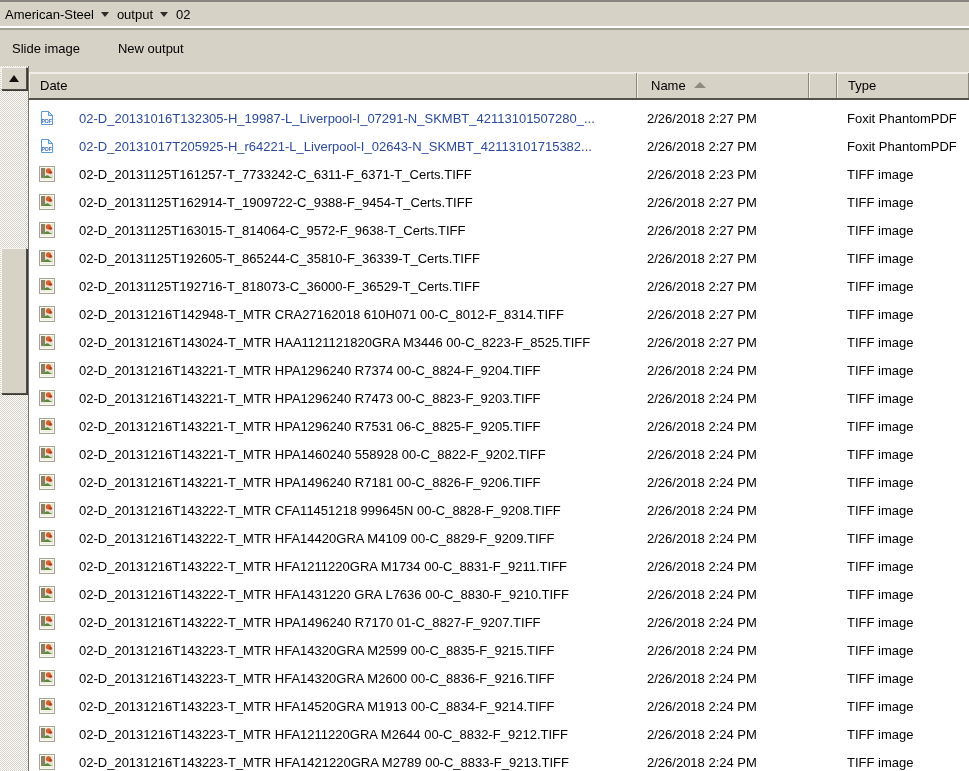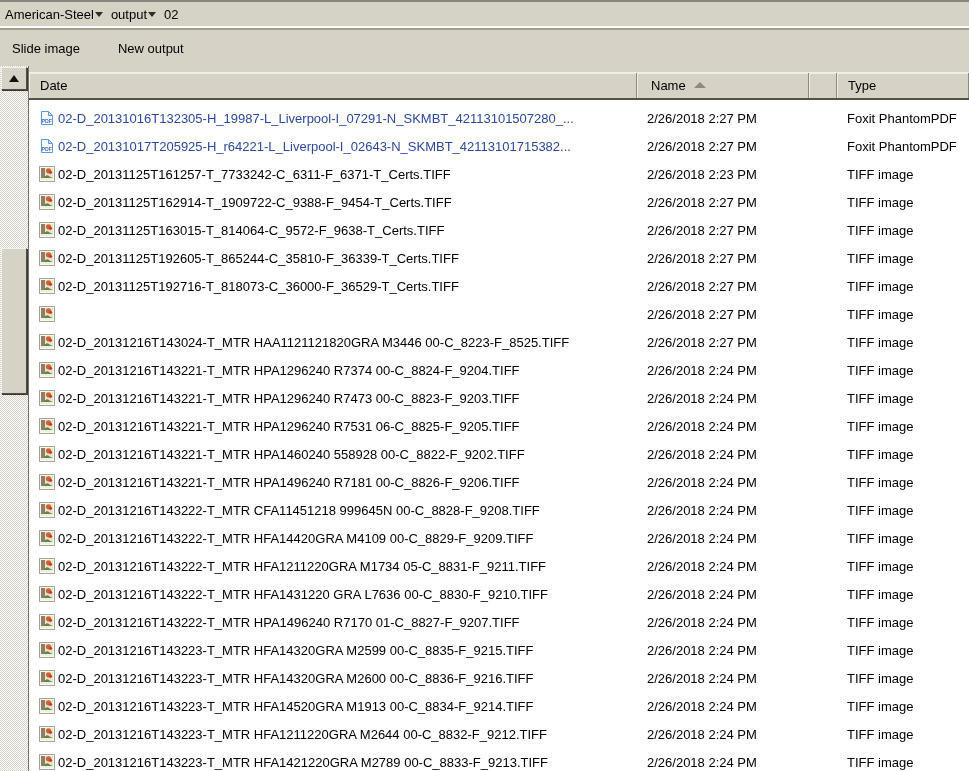--- a/index.html
+++ b/index.html
@@ -9,21 +9,21 @@
     font-size:13px;
     color:var(--text,#000);
     background:var(--chrome-bg,#d6d2c6);
   }
   .window { width:969px; height:771px; display:flex; flex-direction:column; overflow:hidden;
             border-top:2px solid #87857e; }
 
   
   .breadcrumb-bar { height:24px; display:flex; align-items:center; padding-left:5px;
                     background:var(--chrome-bg,#d6d2c6); }
-  .crumb { display:flex; align-items:center; gap:1px; margin-right:8px; cursor:default; }
+  .crumb { display:flex; align-items:center; gap:7px; margin-right:8px; cursor:default; }
   .crumb-label { white-space:nowrap; }
   .caret-down { width:0; height:0; border-left:4px solid transparent;
                 border-right:4px solid transparent; border-top:5px solid #2e2c28; }
   .bar-divider { height:4px; background:linear-gradient(#ffffff 0 50%, #a29e91 50% 100%); }
 
   
   .toolbar { height:36px; display:flex; align-items:center; padding-left:5px; gap:24px;
              background:var(--chrome-bg,#d6d2c6); }
   .tool-btn { padding:4px 6px; border:1px solid transparent; cursor:default; white-space:nowrap; }
 
@@ -61,21 +61,21 @@
   .hdr-cell.name-hdr { padding-left:14px; position:relative; }
   .hdr-cell.name-hdr::after { content:""; position:absolute; right:27px; top:0; bottom:0;
       width:1px; background:var(--divider,#8d897c); box-shadow:1px 0 0 #f0eee6; }
   .sort-asc-glyph { width:0; height:0; border-left:6px solid transparent;
       border-right:6px solid transparent; border-bottom:6px solid #8f8b7c; margin-top:-2px; }
 
   .list { flex:1; background:var(--list-bg,#fff); overflow:hidden; padding-top:4px; }
   .file-row { height:28px; display:grid; grid-template-columns:608px 200px 1fr;
       align-items:center; cursor:default; }
   .cell { overflow:hidden; white-space:nowrap; }
-  .name-cell { display:flex; align-items:center; gap:3px; padding-left:10px; }
+  .name-cell { display:flex; align-items:center; gap:24px; padding-left:10px; }
   .date-cell, .type-cell { padding-left:10px; }
   .fname { overflow:hidden; white-space:nowrap; }
   .file-row[data-kind="pdf"] .fname { color:var(--compressed-file-text,#2b4a9e); }
   .ficon { width:16px; height:16px; flex:0 0 16px; display:inline-flex; }
   .ficon svg { width:16px; height:16px; display:block; }
 </style>
 </head>
 <body>
 
 <div class="window">
@@ -264,20 +264,21 @@
         <svg viewBox="0 0 16 16">
           <rect x="0.5" y="0.5" width="15" height="15" fill="#faf8f2" stroke="#a8a494"></rect>
           <rect x="2" y="2" width="12" height="10" fill="#e9e2d0"></rect>
           <path d="M2 2 h4 v10 h-4 z" fill="#8c7f66"></path>
           <circle cx="9.5" cy="4.8" r="2.6" fill="#d4622a"></circle>
           <circle cx="11.5" cy="6.3" r="1.6" fill="#c23b23"></circle>
           <path d="M4.5 12 q3 -4.5 6 -1.5 q2 1 3.5 1.5 z" fill="#5a8a3c"></path>
           <rect x="2" y="12" width="12" height="2" fill="#f1eee4"></rect>
         </svg>
       </span>
+      <span class="fname">02-D_20131216T142948-T_MTR CRA27162018 610H071 00-C_8012-F_8314.TIFF</span>
     </div>
     <div class="cell date-cell">2/26/2018 2:27 PM</div>
     <div class="cell type-cell">TIFF image</div>
   </div>
 
   <div class="file-row" data-kind="tiff">
     <div class="cell name-cell">
 
       <span class="ficon icon-tiff">
         <svg viewBox="0 0 16 16">
@@ -443,21 +444,21 @@
         <svg viewBox="0 0 16 16">
           <rect x="0.5" y="0.5" width="15" height="15" fill="#faf8f2" stroke="#a8a494"></rect>
           <rect x="2" y="2" width="12" height="10" fill="#e9e2d0"></rect>
           <path d="M2 2 h4 v10 h-4 z" fill="#8c7f66"></path>
           <circle cx="9.5" cy="4.8" r="2.6" fill="#d4622a"></circle>
           <circle cx="11.5" cy="6.3" r="1.6" fill="#c23b23"></circle>
           <path d="M4.5 12 q3 -4.5 6 -1.5 q2 1 3.5 1.5 z" fill="#5a8a3c"></path>
           <rect x="2" y="12" width="12" height="2" fill="#f1eee4"></rect>
         </svg>
       </span>
-      <span class="fname">02-D_20131216T143222-T_MTR HFA1211220GRA M1734 05-C_8831-F_9211.TIFF</span>
+      <span class="fname">02-D_20131216T143222-T_MTR HFA1211220GRA M1734 00-C_8831-F_9211.TIFF</span>
     </div>
     <div class="cell date-cell">2/26/2018 2:24 PM</div>
     <div class="cell type-cell">TIFF image</div>
   </div>
 
   <div class="file-row" data-kind="tiff">
     <div class="cell name-cell">
 
       <span class="ficon icon-tiff">
         <svg viewBox="0 0 16 16">

